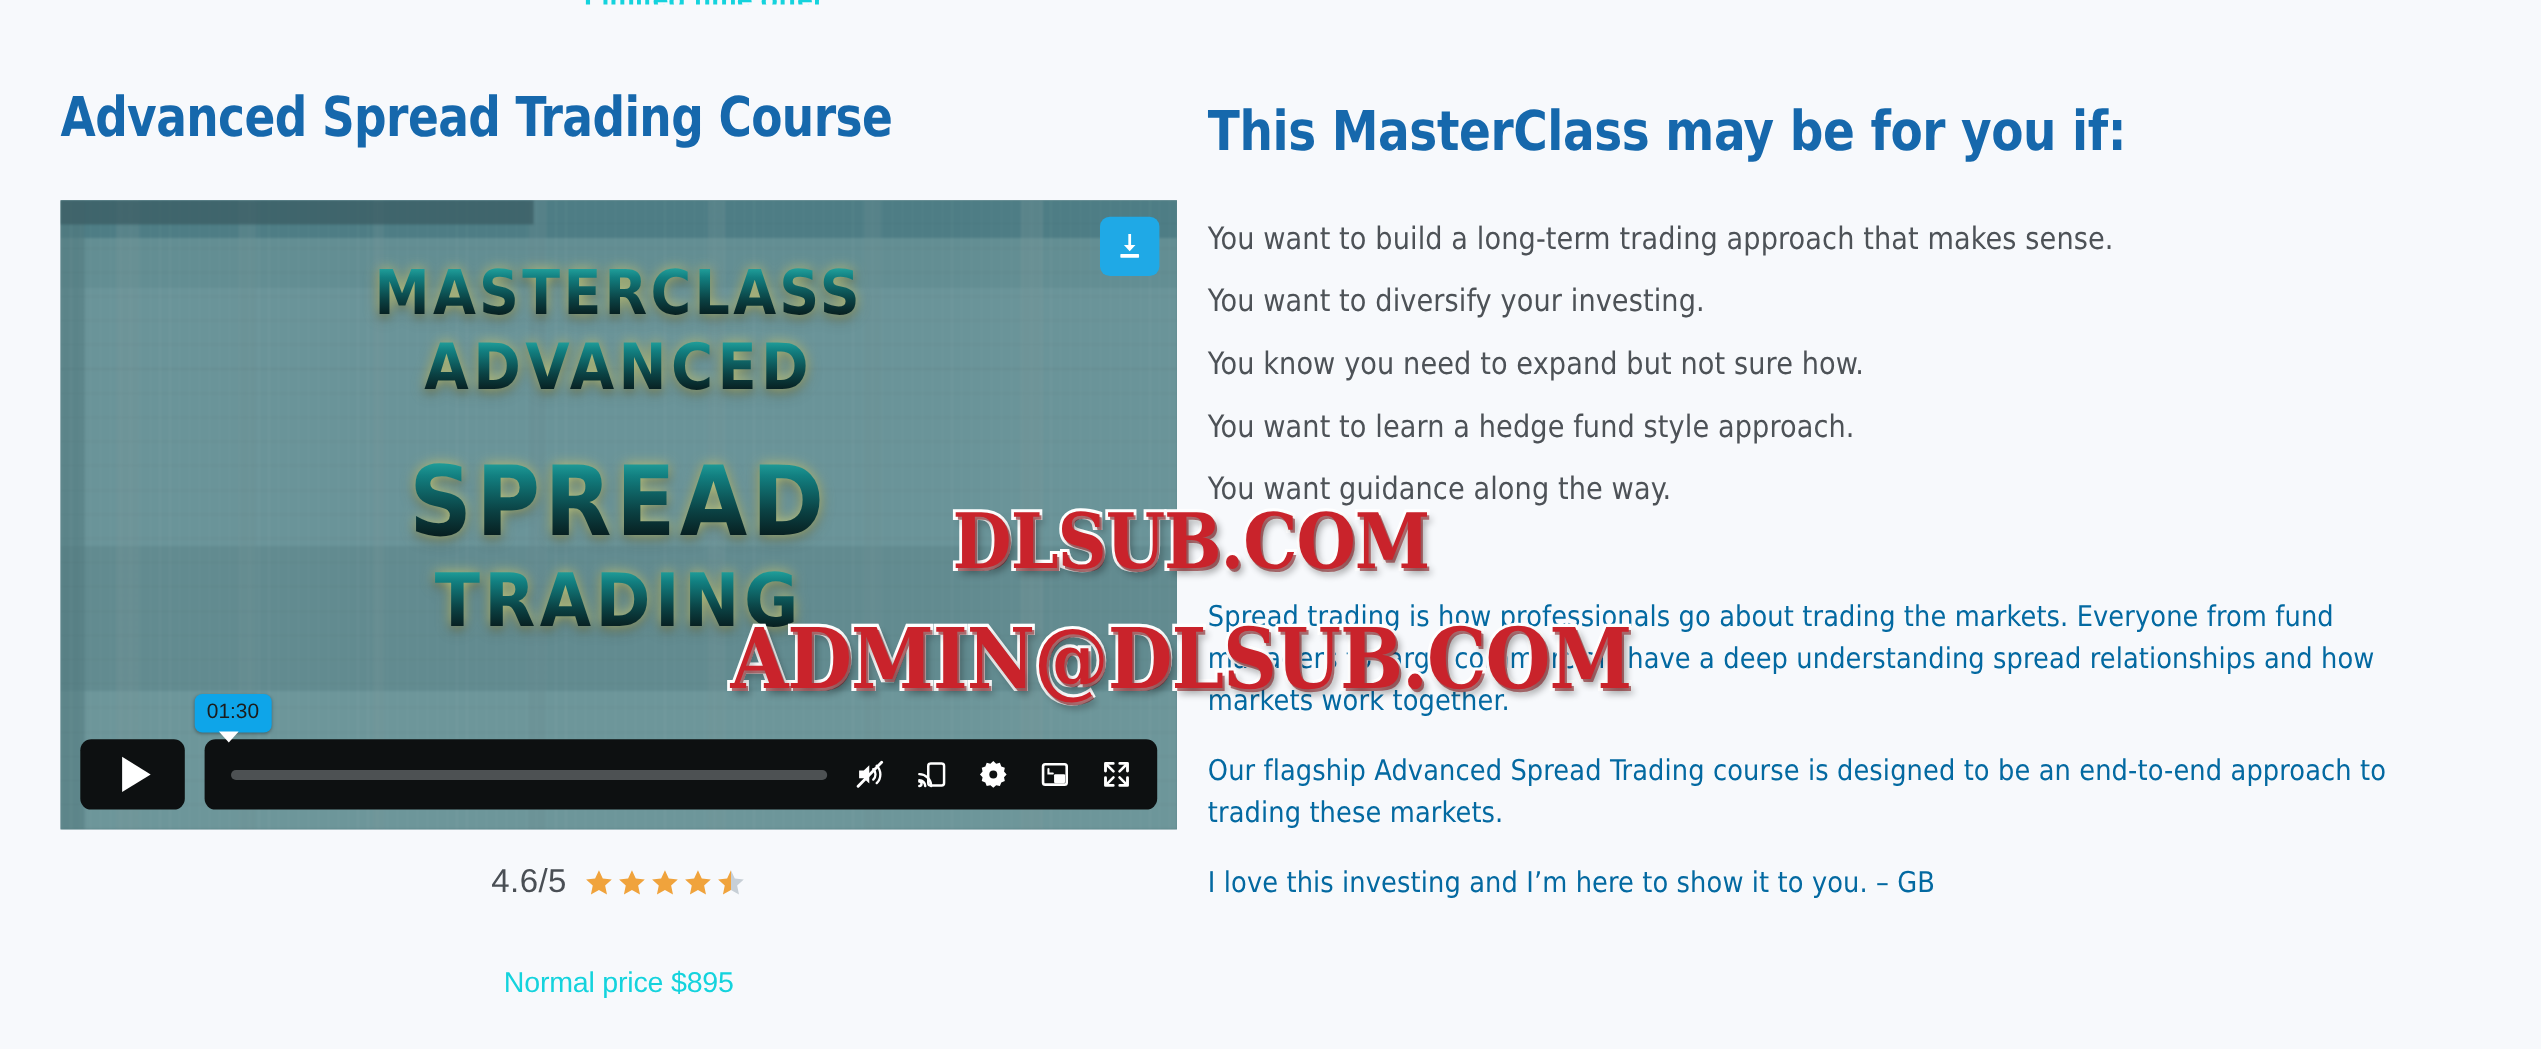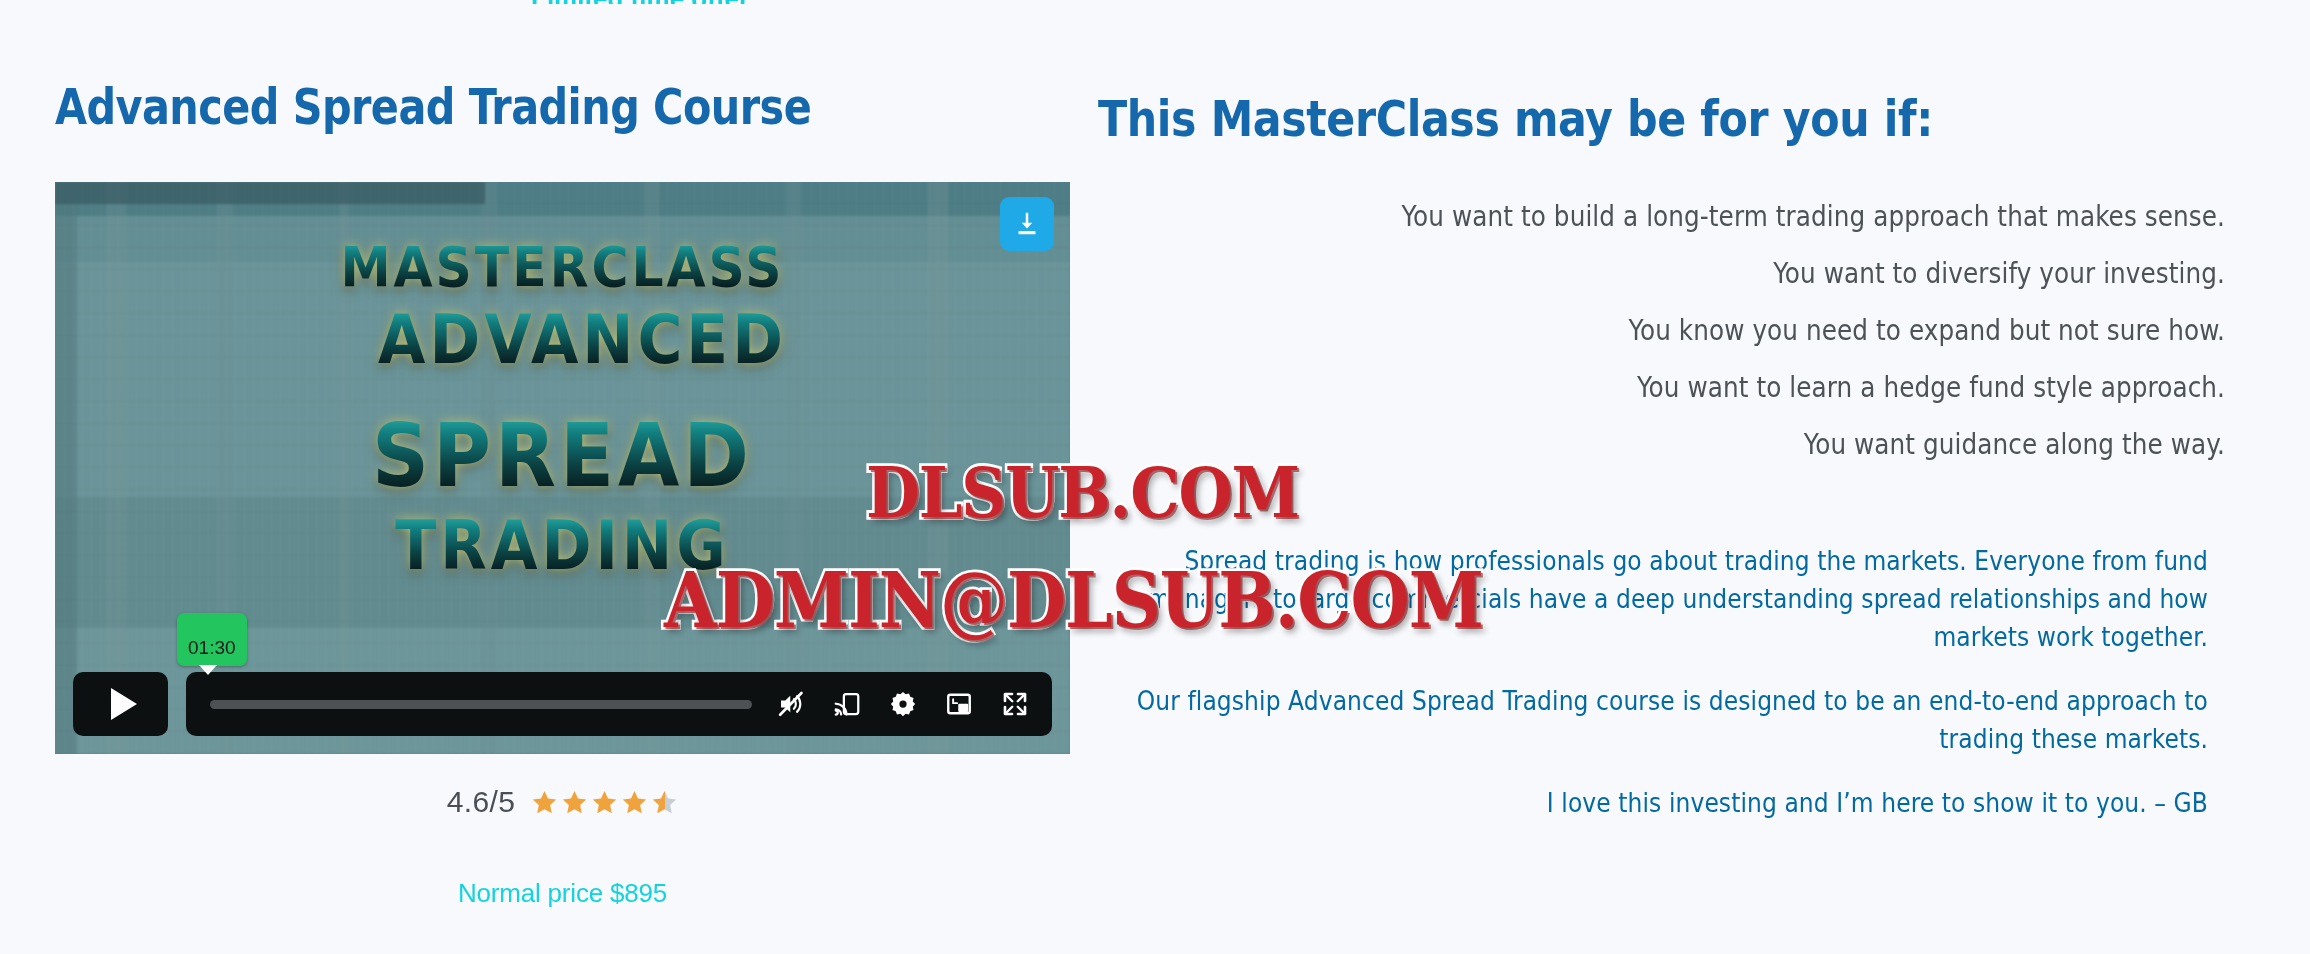--- a/index.html
+++ b/index.html
@@ -110,21 +110,21 @@
     background: linear-gradient(180deg, #33c6bb 0%, #127f80 28%, #0b4345 58%, #060d0e 92%);
     -webkit-background-clip: text;
     background-clip: text;
     color: transparent;
     -webkit-text-fill-color: transparent;
     filter: drop-shadow(0 0 6px rgba(226,230,140,0.85)) drop-shadow(0 3px 4px rgba(0,0,0,0.45));
     letter-spacing: 2px;
     white-space: nowrap;
   }
   .t-masterclass { top: 52px;  font-size: 56px;  letter-spacing: 3px; }
-  .t-advanced    { top: 118px; font-size: 68px;  letter-spacing: 4px; margin-left: 20px; }
+  .t-advanced    { top: 118px; font-size: 58px;  letter-spacing: 4px; }
   .t-spread      { top: 222px; font-size: 88px;  letter-spacing: 4px; }
   .t-trading     { top: 325px; font-size: 67px;  letter-spacing: 4px; }
 
   .download-btn {
     position: absolute;
     right: 16px;
     top: 15px;
     width: 54px;
     height: 54px;
     background: #1fa9e6;
@@ -191,23 +191,23 @@
     align-items: center;
     justify-content: center;
     cursor: pointer;
     flex: 0 0 auto;
   }
 
   .time-tooltip {
     position: absolute;
     left: 122px;
     bottom: 88px;
-    background: #22c55e;
+    background: #0ea5e9;
     border-radius: 7px;
-    padding: 24px 11px 7px;
+    padding: 6px 11px 7px;
     font-size: 19px;
     color: #1c1c1c;
     font-family: "Liberation Sans", sans-serif;
     z-index: 9;
     box-shadow: 0 1px 3px rgba(0,0,0,0.3);
   }
   .time-tooltip::after {
     content: "";
     position: absolute;
     left: 22px;
@@ -250,21 +250,20 @@
     letter-spacing: -0.2px;
   }
 
   
   .right-col {
     position: absolute;
     left: 1098px;
     top: 0px;
     width: 1180px;
     height: 954px;
-    text-align: right;
   }
   .right-title {
     position: absolute;
     left: 0;
     top: 90px;
     font-family: "Liberation Sans Narrow", "DejaVu Sans Condensed", "Liberation Sans", sans-serif;
     font-size: 50px;
     font-weight: 700;
     color: #1668ac;
     letter-spacing: -0.4px;

